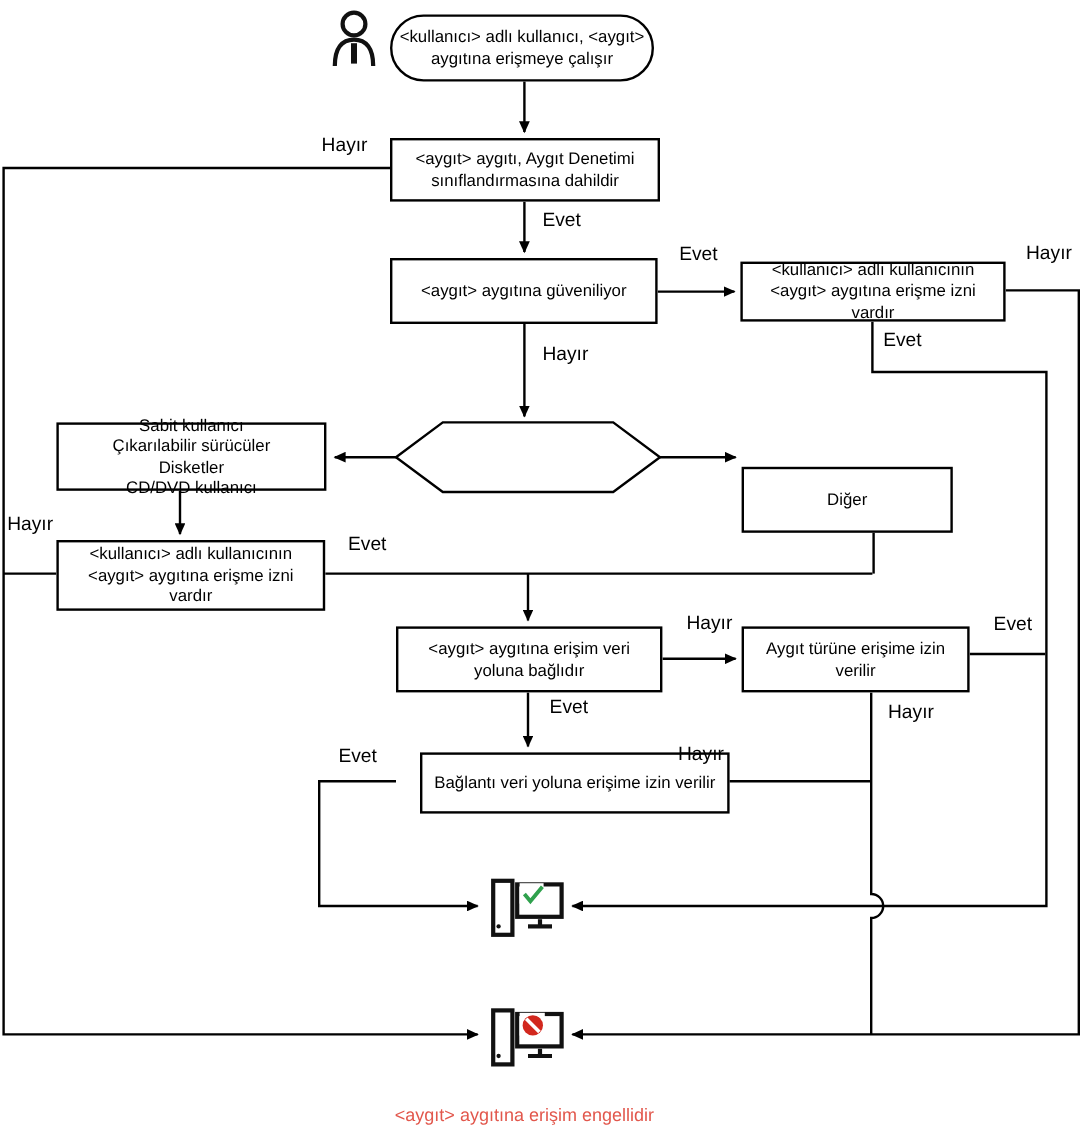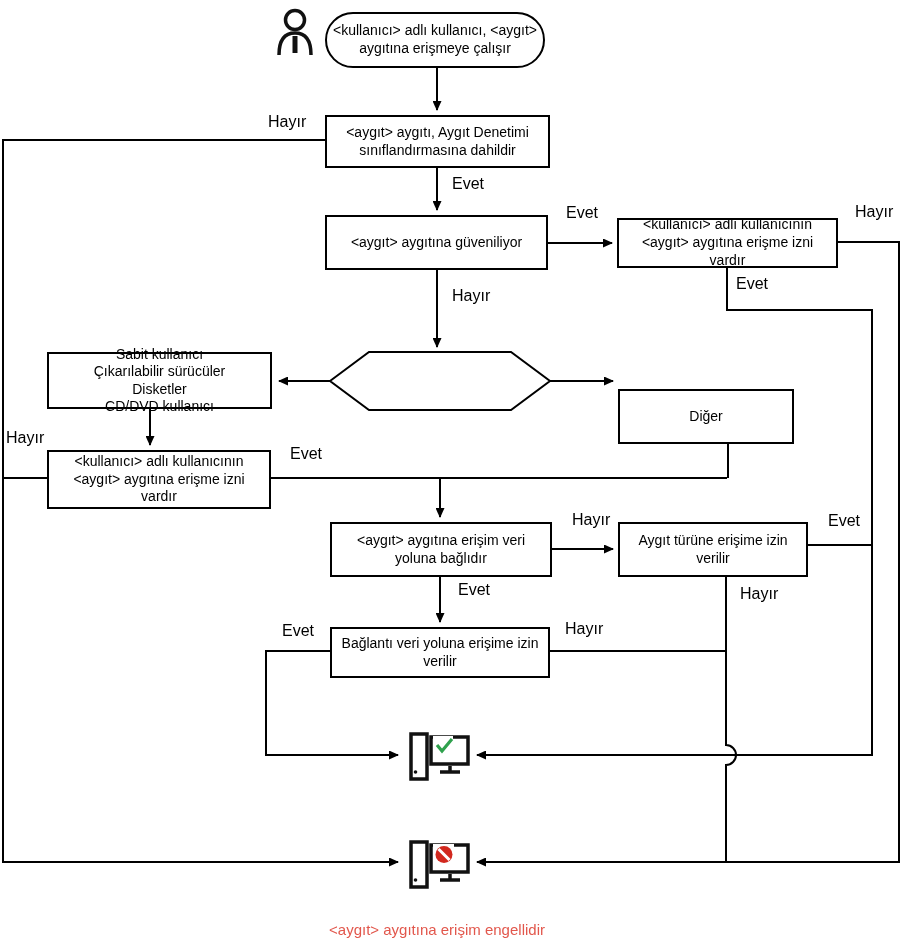--- a/index.html
+++ b/index.html
@@ -145,21 +145,21 @@
   </div>
 
   <div class="node" style="left:330px;top:522px;width:222px;height:55px;">
     <span>&lt;aygıt&gt; aygıtına erişim veri yoluna bağlıdır</span>
   </div>
 
   <div class="node" style="left:618px;top:522px;width:190px;height:55px;">
     <span>Aygıt türüne erişime izin verilir</span>
   </div>
 
-  <div class="node" style="left:330px;top:627px;width:220px;height:51px;">
+  <div class="node" style="left:350px;top:627px;width:258px;height:51px;">
     <span>Bağlantı veri yoluna erişime izin verilir</span>
   </div>
 
   <div class="edge-label" style="left:268px;top:114px;">Hayır</div>
   <div class="edge-label" style="left:452px;top:176px;">Evet</div>
   <div class="edge-label" style="left:566px;top:205px;">Evet</div>
   <div class="edge-label" style="left:855px;top:204px;">Hayır</div>
   <div class="edge-label" style="left:736px;top:276px;">Evet</div>
   <div class="edge-label" style="left:452px;top:288px;">Hayır</div>
   <div class="edge-label" style="left:6px;top:430px;">Hayır</div>

